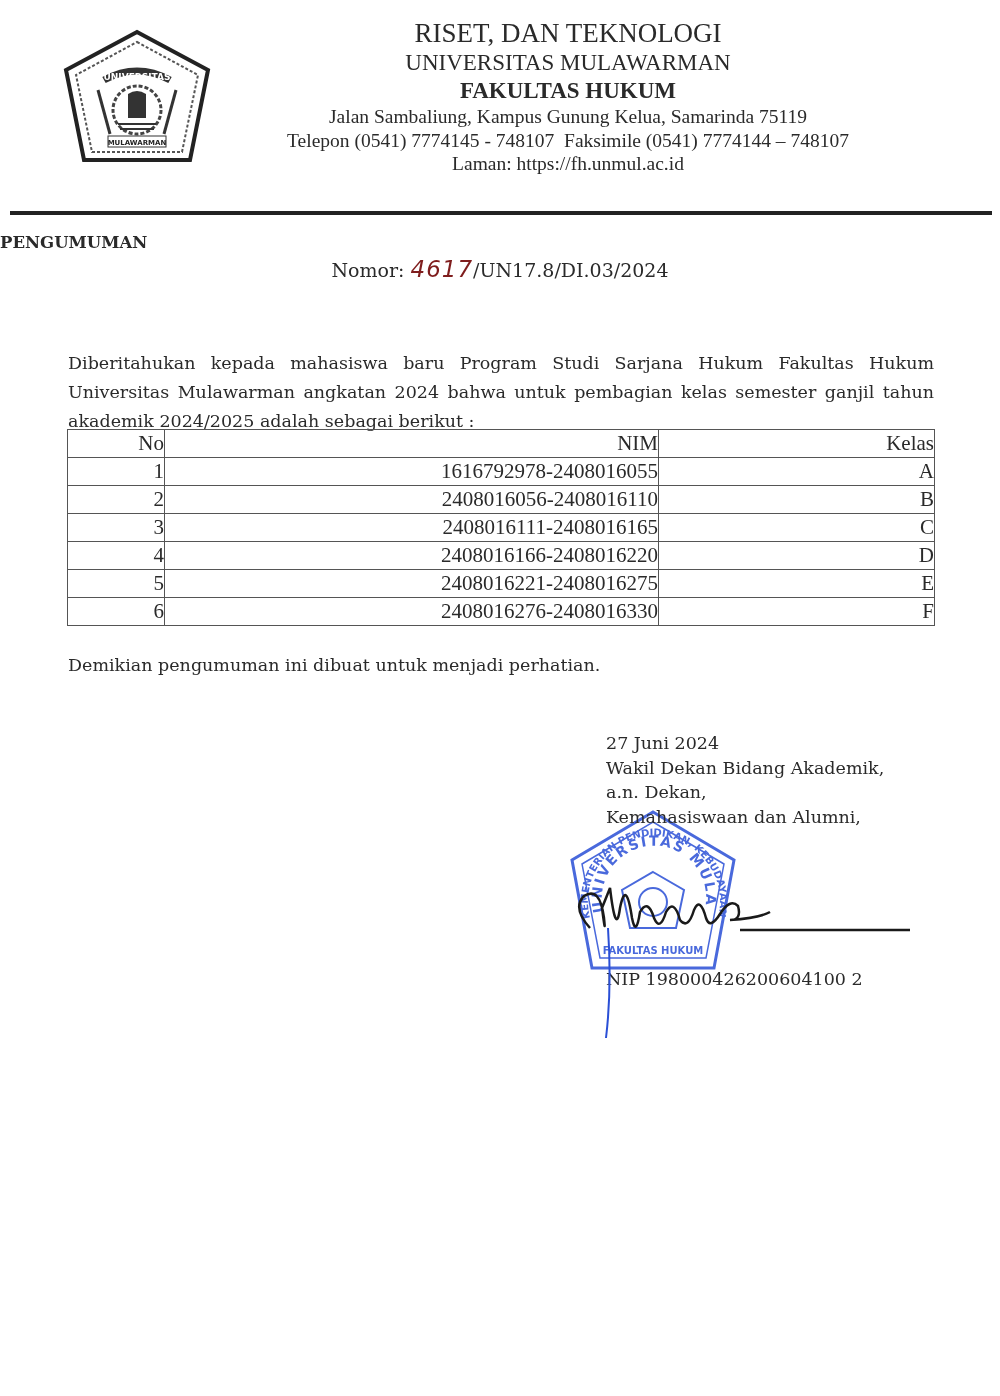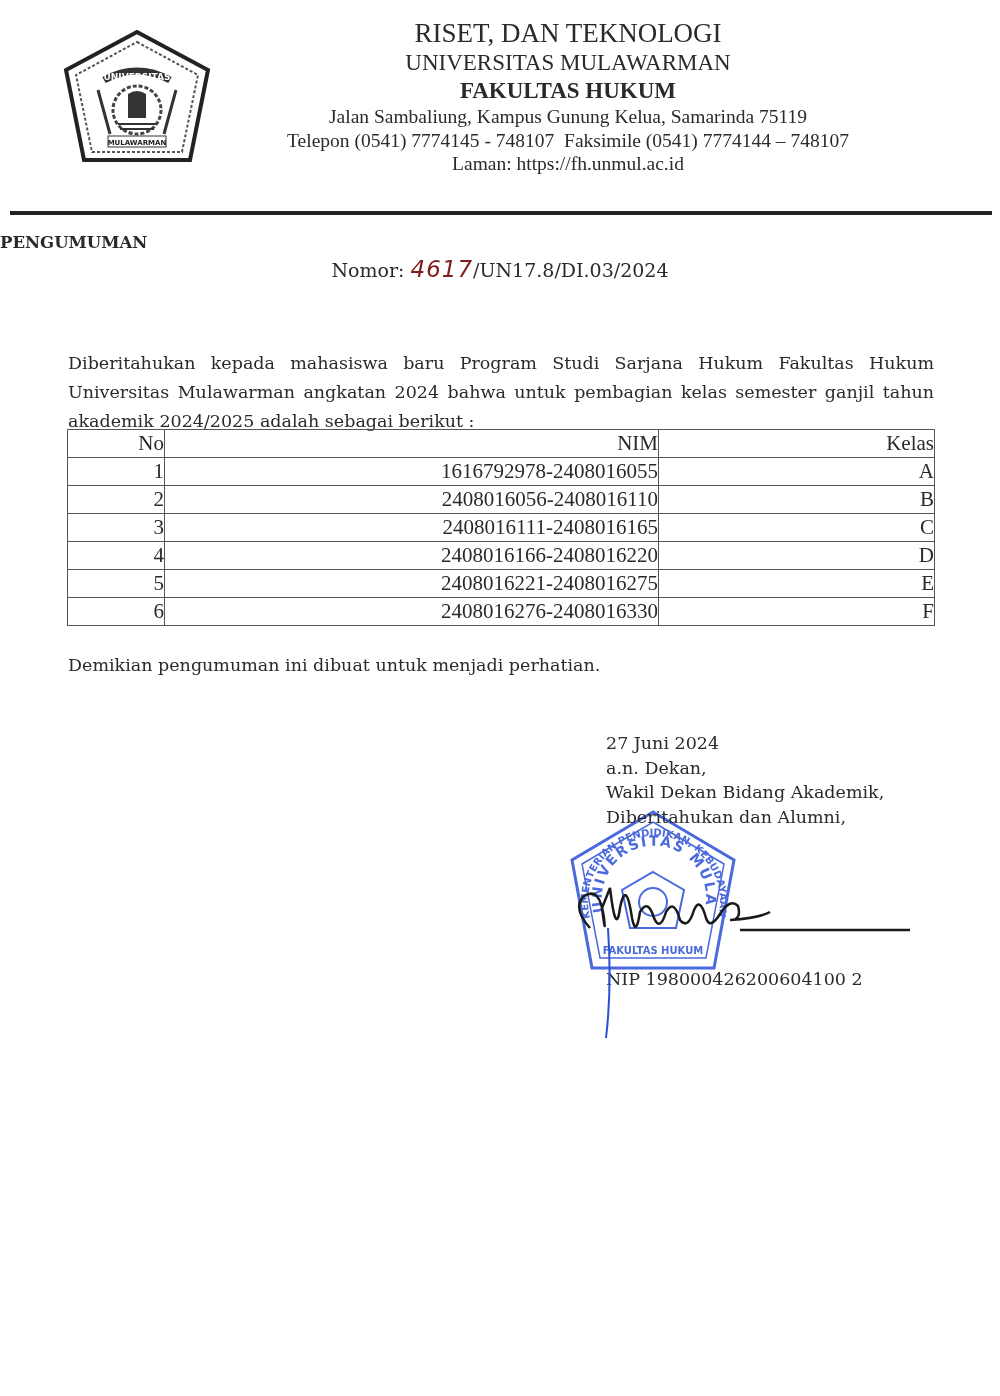--- a/index.html
+++ b/index.html
@@ -124,23 +124,23 @@
     <path id="arcB" d="M36 104 A52 52 0 1 1 136 104" fill="none"></path>
     <text font-size="14" fill="#2a4fd6" font-family="DejaVu Sans, sans-serif" font-weight="bold" letter-spacing="2"><textPath href="#arcB">UNIVERSITAS MULAWARMAN</textPath></text>
     <polygon points="85,64 116,82 108,120 62,120 54,82" fill="none" stroke="#2a4fd6" stroke-width="2"></polygon>
     <circle cx="85" cy="94" r="14" fill="none" stroke="#2a4fd6" stroke-width="2"></circle>
     <text x="85" y="146" font-size="10" fill="#2a4fd6" text-anchor="middle" font-family="DejaVu Sans, sans-serif" font-weight="bold">FAKULTAS HUKUM</text>
   </svg>
 </div>
 
 <div class="sign">
   <div>27 Juni 2024</div>
+  <div>Wakil Dekan Bidang Akademik,</div>
   <div>a.n. Dekan,</div>
-  <div>Wakil Dekan Bidang Akademik,</div>
-  <div>Diberitahukan dan Alumni,</div>
+  <div>Kemahasiswaan dan Alumni,</div>
   <div class="gap"></div>
   <div>NIP 198000426200604100 2</div>
 </div>
 
 <div class="sig">
   <svg width="350" height="180" viewBox="0 0 350 180">
     <path d="M20 60 Q2 40 14 28 Q30 18 34 50 Q36 70 32 40 L40 20 Q46 70 50 40 Q56 10 62 50 Q66 70 70 44 Q78 30 84 50 Q90 64 96 44 Q104 30 110 52 Q118 62 124 42 Q130 28 136 50 Q140 62 150 46 Q160 30 168 38 Q172 52 160 52 Q190 50 200 44" fill="none" stroke="#1a1a1a" stroke-width="2.5"></path>
     <path d="M170 62 L340 62" stroke="#1a1a1a" stroke-width="2.5"></path>
     <path d="M38 60 Q42 120 36 170" fill="none" stroke="#2a4fd6" stroke-width="2"></path>
   </svg>

